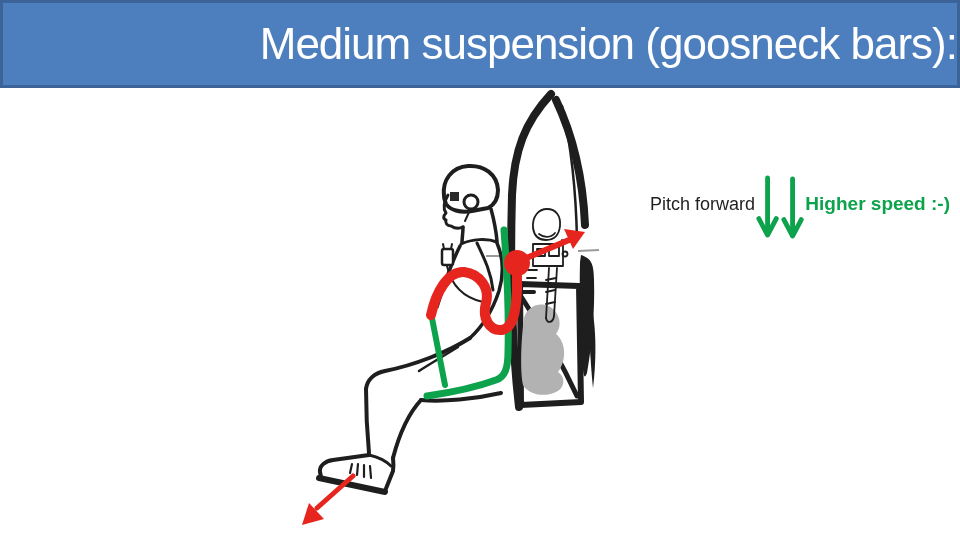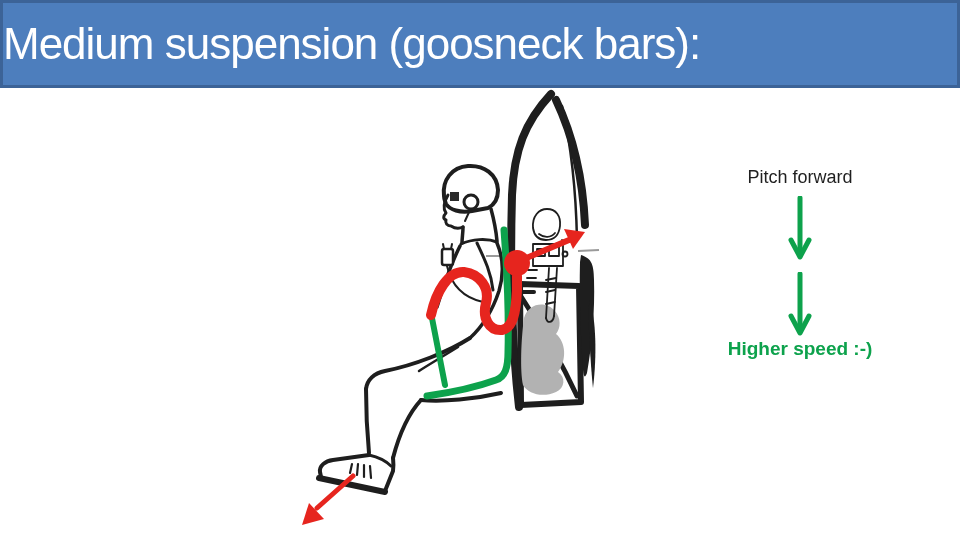--- a/index.html
+++ b/index.html
@@ -3,29 +3,29 @@
 <meta charset="utf-8">
 <style>
   html,body{margin:0;padding:0;background:#e8e8e8;}
   .slide{
     position:relative;width:960px;height:533px;background:#ffffff;
     overflow:hidden;font-family:"Liberation Sans",sans-serif;
   }
   .title-bar{
     position:absolute;left:0;top:0;right:0;height:88px;
     background:#4d7ebd;border:3px solid #3c6397;box-sizing:border-box;
-    display:flex;align-items:center;justify-content:flex-start;
+    display:flex;align-items:center;justify-content:flex-end;
   }
   .title-bar span{
     color:#ffffff;font-size:44px;letter-spacing:-1px;white-space:nowrap;
   }
   .diagram-svg{position:absolute;left:280px;top:88px;width:330px;height:445px;}
   .flow{
     position:absolute;left:650px;top:166px;width:300px;
-    display:flex;flex-direction:column;align-items:center;
+    display:flex;flex-direction:row;align-items:center;
   }
   .flow-step{font-size:18px;line-height:22px;color:#1f1f1f;white-space:nowrap;}
   .flow-step.highlight{font-weight:bold;font-size:19px;color:#0da24c;}
   .down-arrow{width:26px;height:66px;}
   .down-arrow.first{margin-top:8px;}
   .step-2{margin-top:18px;}
   .down-arrow.second{margin-top:10px;}
   .step-3{}
 </style>
 </head>

